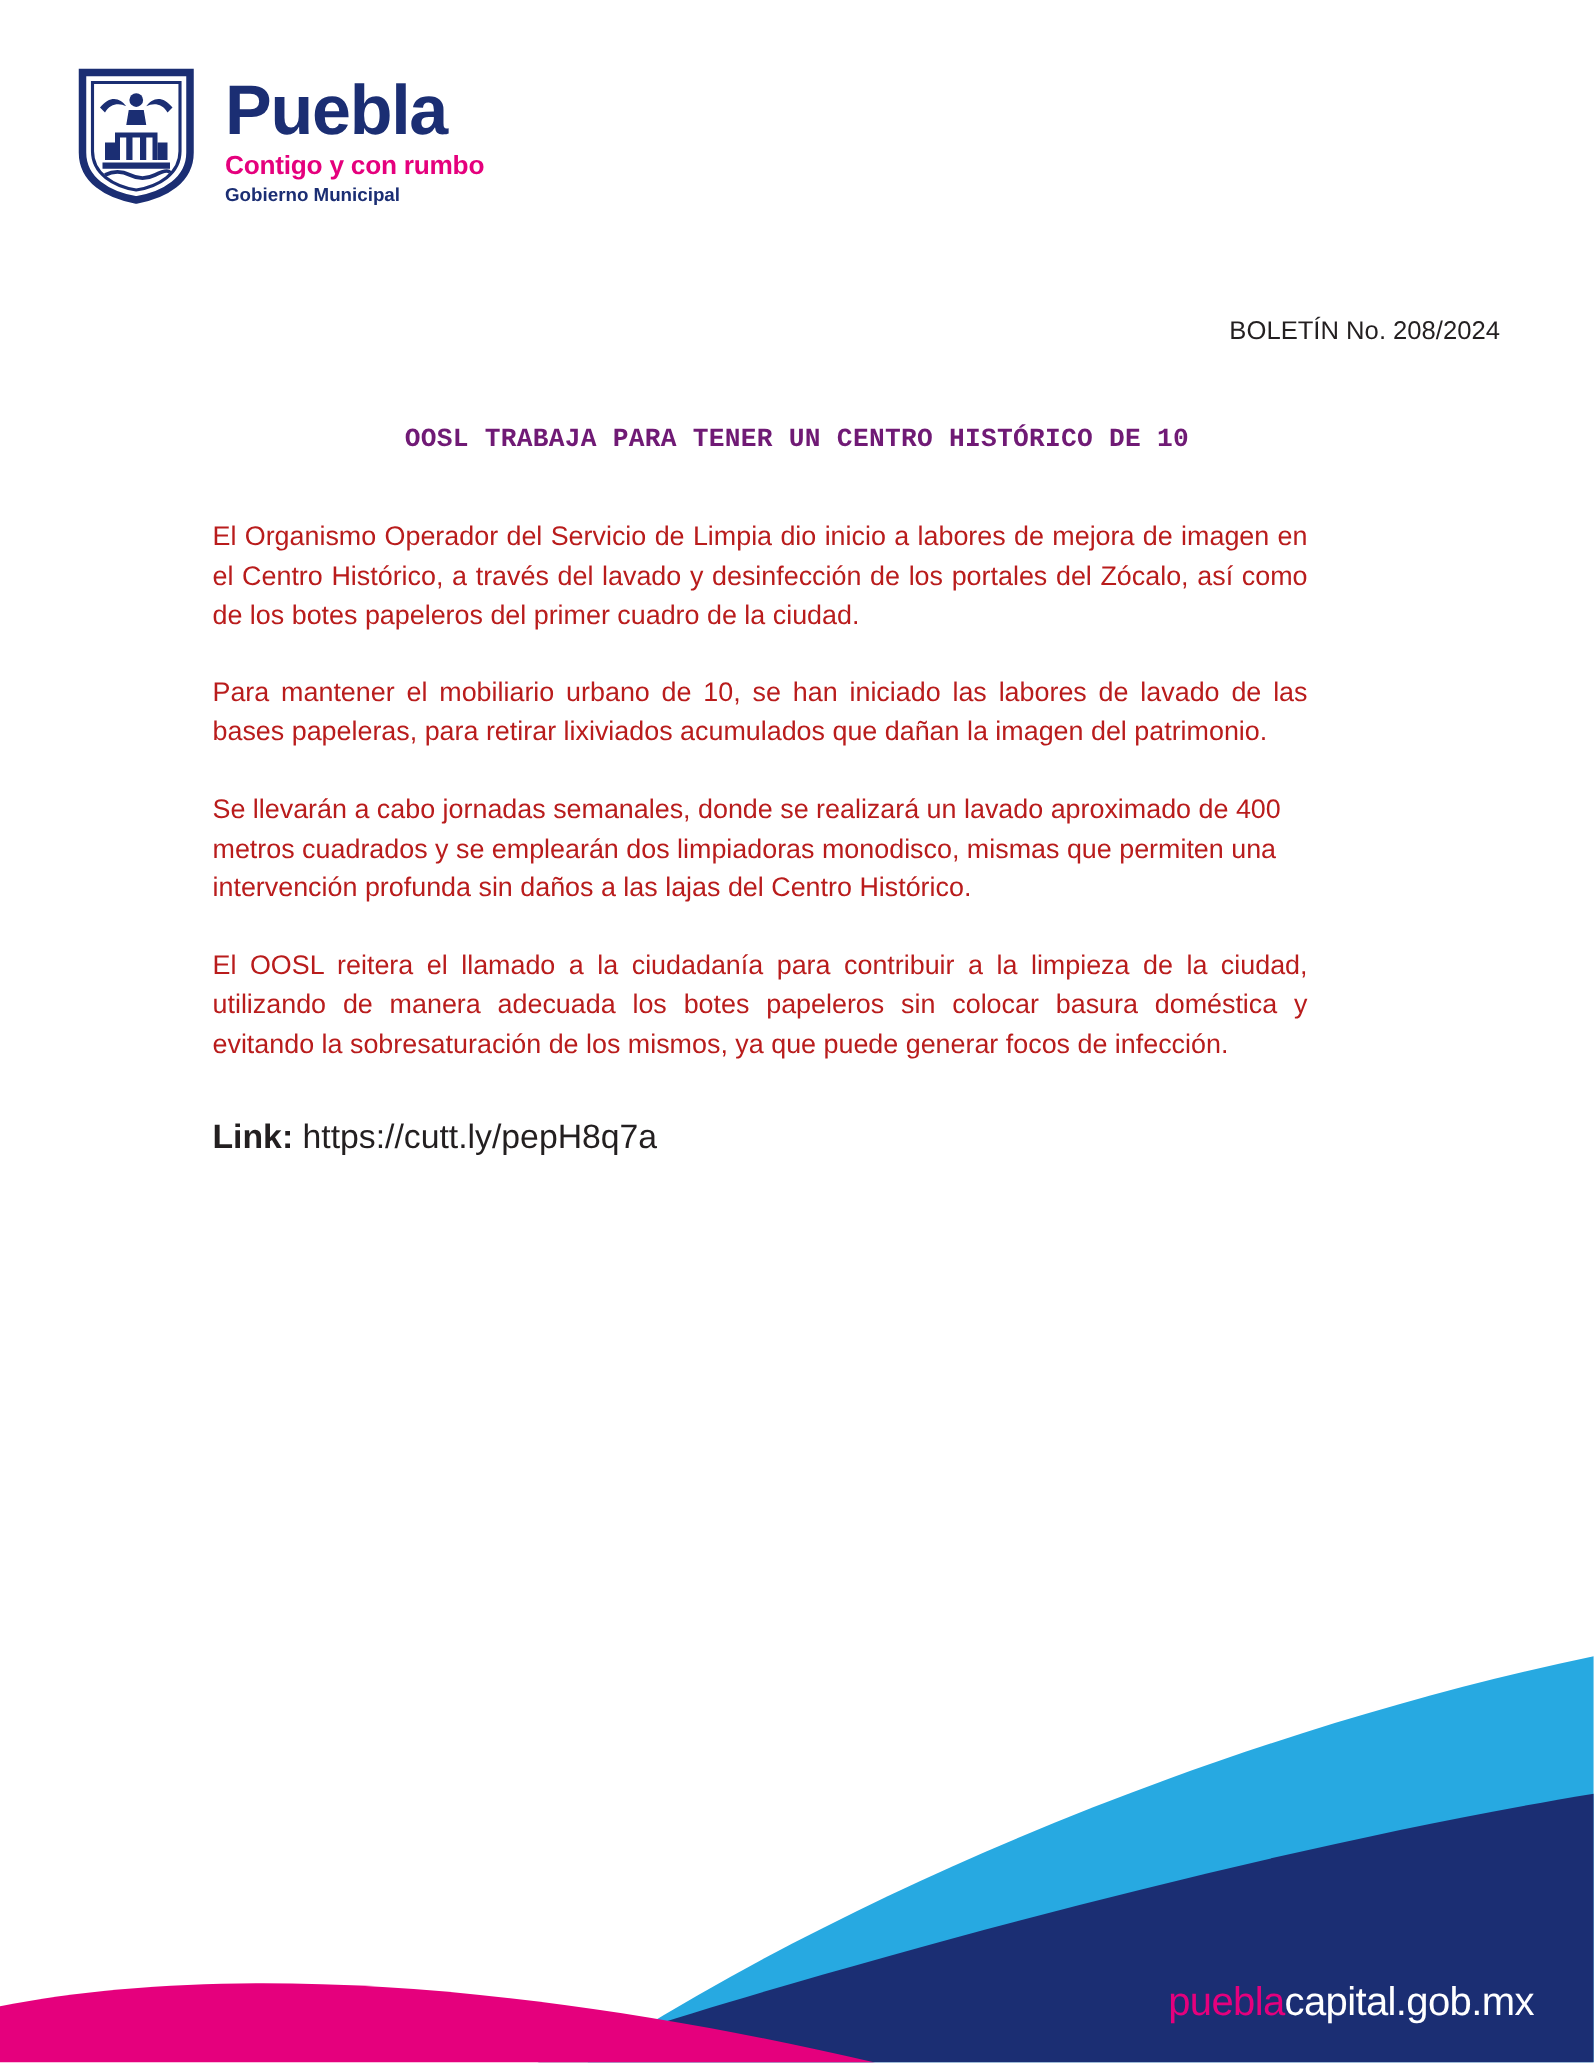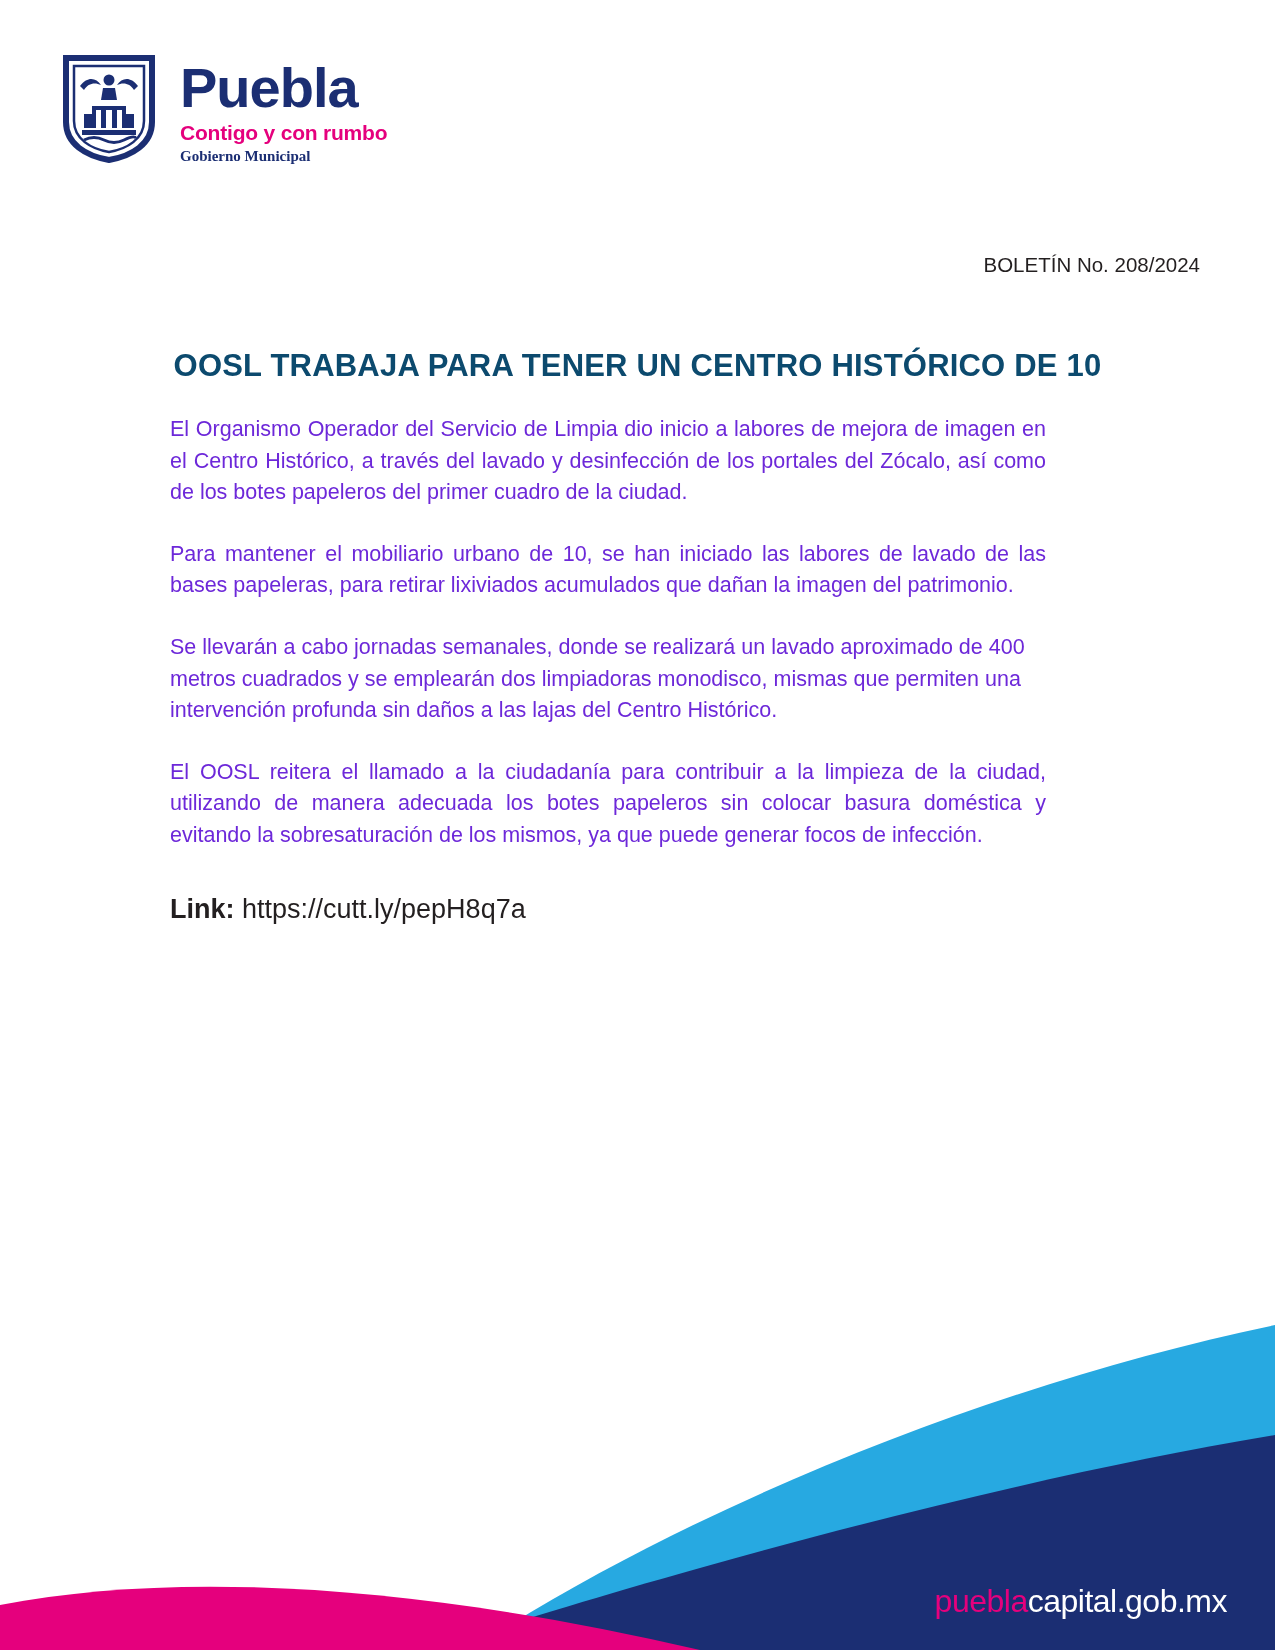--- a/index.html
+++ b/index.html
@@ -47,60 +47,60 @@
     line-height: 1.2;
     margin-top: 4px;
     letter-spacing: -0.2px;
   }
   .wordmark-gov {
     font-size: 15px;
     font-weight: bold;
     color: #1b2e73;
     margin-top: 3px;
     letter-spacing: 0px;
-    font-family: Liberation Serif, serif;
   }
 
   
   .meta {
     position: absolute;
     top: 250px;
     right: 75px;
     text-align: right;
     font-size: 20.5px;
     line-height: 1.45;
     color: #231f20;
   }
 
   
   .doc-title {
     position: absolute;
     top: 327px;
     left: 0;
     width: 100%;
     text-align: center;
-    font-size: 31px;
+    font-size: 21px;
     font-weight: bold;
     letter-spacing: 0.2px;
-    color: #0c4a6e;
+    color: #701a75;
+    font-family: Liberation Mono, monospace;
   }
 
   
   .body-copy {
     position: absolute;
     top: 414px;
     left: 170px;
     width: 876px;
   }
   .body-copy p {
     margin: 0 0 30px 0;
     font-size: 21.5px;
     line-height: 1.47;
     text-align: justify;
-    color: #6d28d9;
+    color: #b91c1c;
   }
   .body-copy p.no-justify {
     text-align: left;
   }
   .link-line {
     margin-top: 42px;
     font-size: 27px;
     color: #231f20;
   }
   .link-line .lbl {

